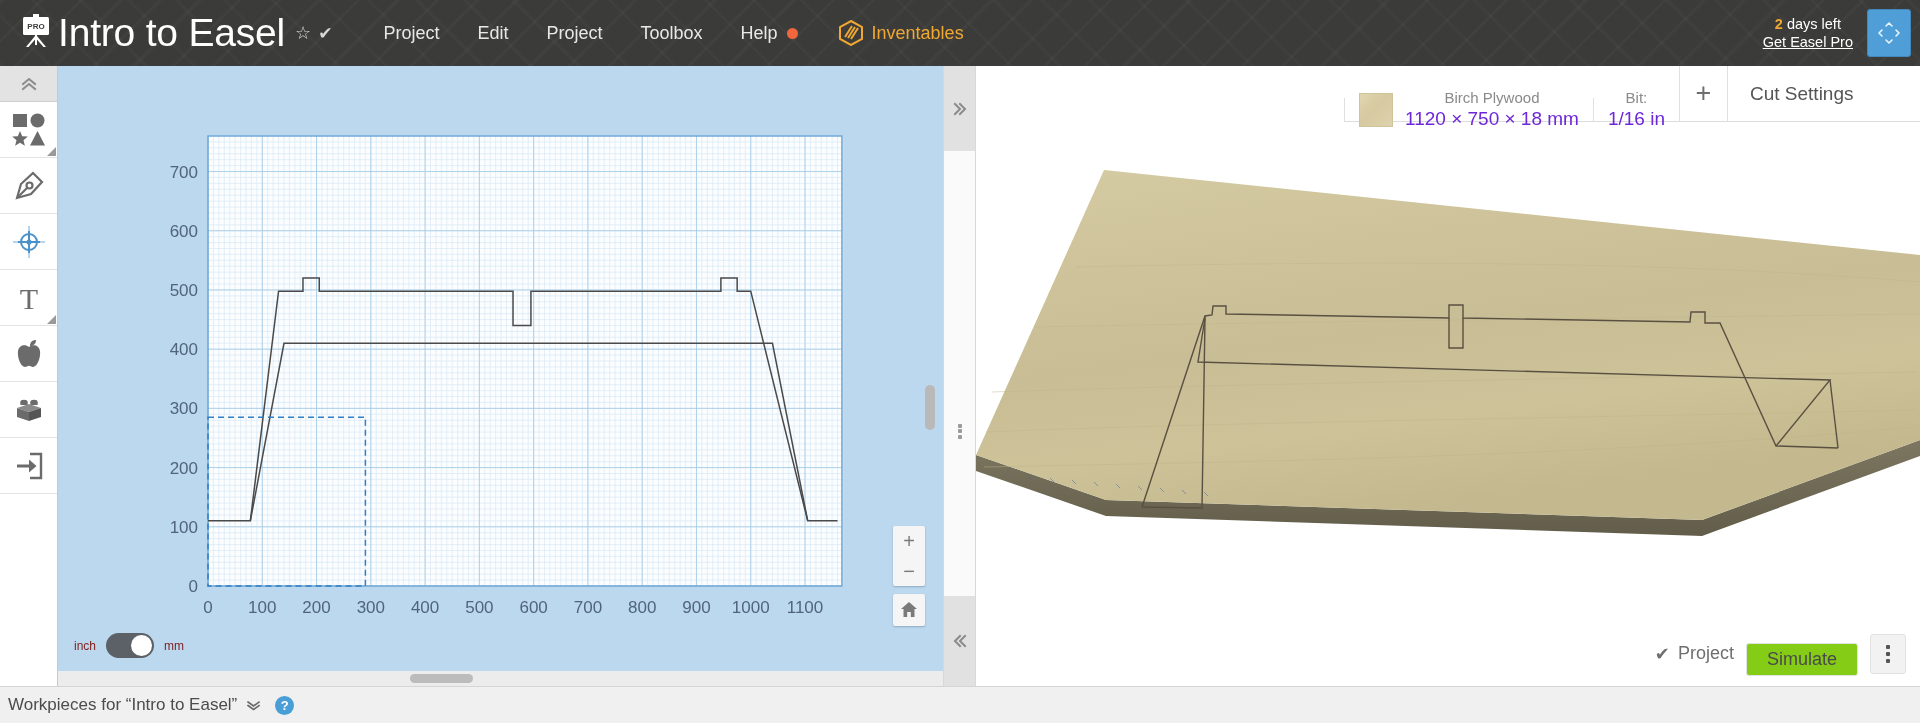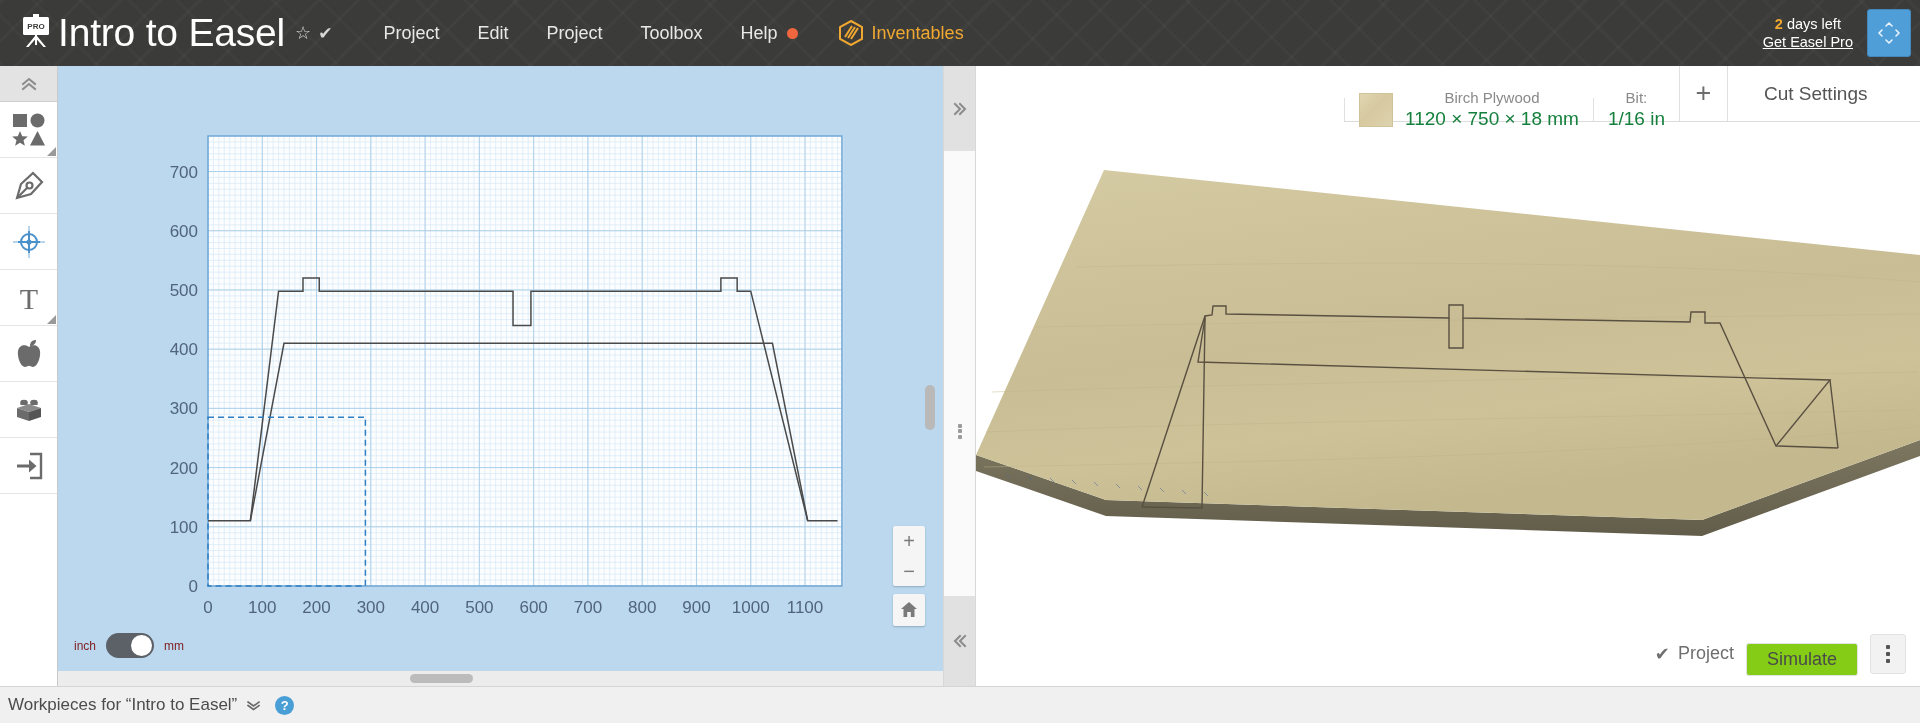--- a/index.html
+++ b/index.html
@@ -85,28 +85,28 @@
     display: flex; align-items: center; justify-content: center;
     border-left: 1px solid #e0e0e0; padding: 0 14px; margin-top: 32px;
   }
   .mat-swatch {
     width: 34px; height: 34px; margin-right: 12px;
     background: linear-gradient(135deg,#e0d6b2 0%,#d7c99f 45%,#ded3b0 100%);
     border: 1px solid #cfc39b;
   }
   .mat-text { display: flex; flex-direction: column; align-items: center; line-height: 1.28; }
   .mat-top { font-size: 15px; color: #8a8a8a; white-space: nowrap; }
-  .mat-bot { font-size: 19px; color: #15803d; white-space: nowrap; }
+  .mat-bot { font-size: 19px; color: #6d28d9; white-space: nowrap; }
   .plus-cell {
     width: 48px; border-left: 1px solid #e0e0e0;
     display: flex; align-items: center; justify-content: center;
     font-size: 27px; color: #6d6d6d; cursor: pointer;
   }
   .cut-settings {
-    border-left: 1px solid #e0e0e0; padding: 0 36px;
+    border-left: 1px solid #e0e0e0; padding: 0 22px;
     display: flex; align-items: center; font-size: 19px; color: #555555;
     cursor: pointer; white-space: nowrap;
   }
 
   
   .rail {
     position: absolute; left: 0; top: 66px; width: 58px; bottom: 37px;
     background: #ffffff; border-right: 1px solid #c9c9c9; z-index: 25;
   }
   .rail-collapse {

